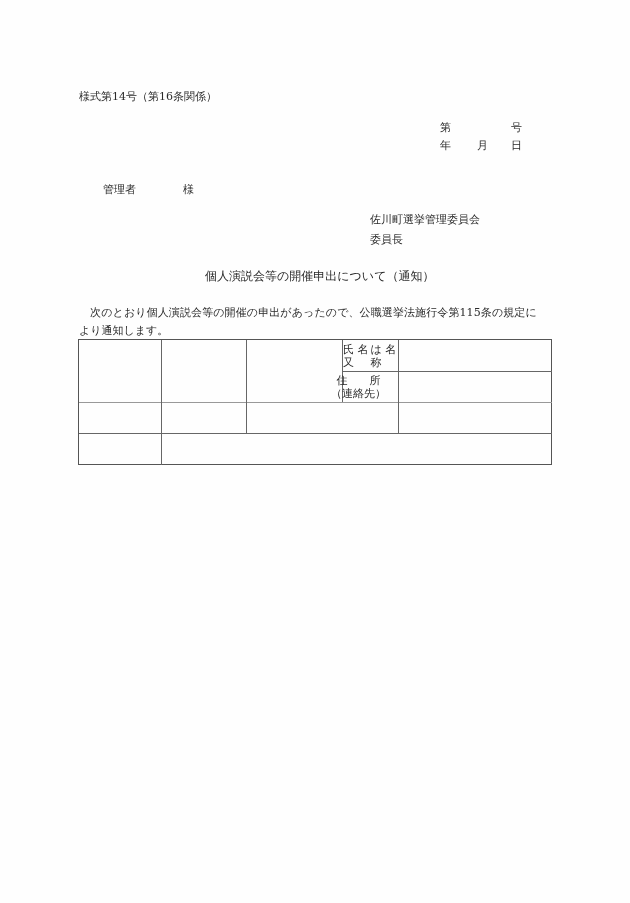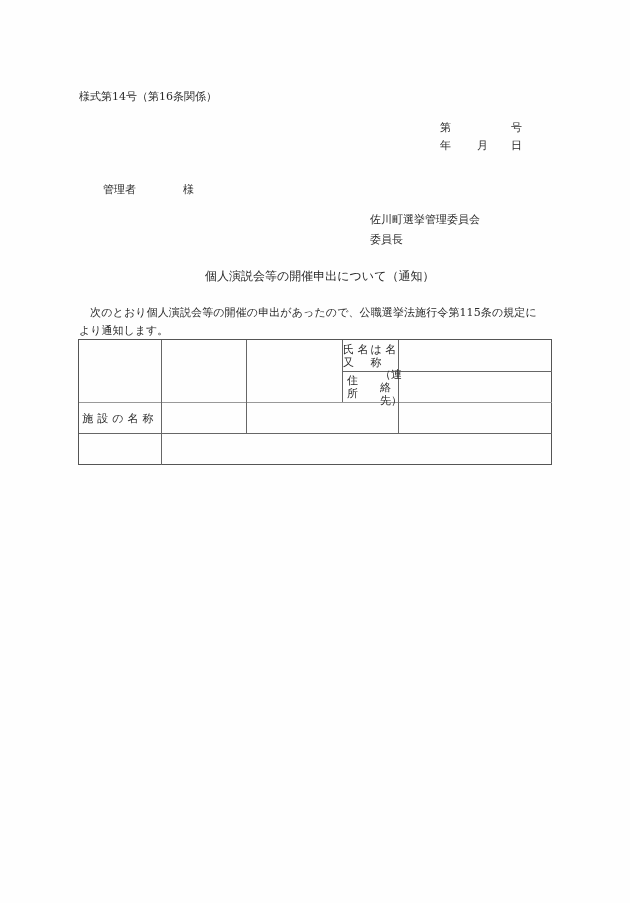--- a/index.html
+++ b/index.html
@@ -76,26 +76,25 @@
     <div class="line-v" style="left:82px;top:0;height:125px"></div>
     <div class="line-v" style="left:167px;top:0;height:93px"></div>
     <div class="line-v" style="left:263px;top:0;height:62px"></div>
     <div class="line-v" style="left:319px;top:0;height:93px"></div>
 
     <div class="cell" style="left:83px;top:0;width:84px;height:62px"></div>
     <div class="cell" style="left:264px;top:0;width:55px;height:31px;flex-direction:row;line-height:13px">
       <span>氏 名 又</span>
       <span>は 名 称</span>
     </div>
-    <div class="cell" style="left:268px;top:32px;width:55px;height:30px;line-height:13px">
+    <div class="cell" style="left:252px;top:32px;width:55px;height:30px;flex-direction:column;line-height:13px">
       <span>住　　所</span>
       <span>（連絡先）</span>
     </div>
     <div class="cell" style="left:320px;top:0;width:153px;height:31px"></div>
     <div class="cell" style="left:320px;top:32px;width:153px;height:30px"></div>
 
-    <div class="cell lbl" style="left:0;top:63px;width:82px;height:30px">施設の名称</div>
     <div class="cell" style="left:83px;top:63px;width:84px;height:30px"></div>
     <div class="cell" style="left:320px;top:63px;width:153px;height:30px"></div>
 
     <div class="cell" style="left:83px;top:94px;width:390px;height:31px"></div>
   </div>
 </div>
 
 </body></html>

